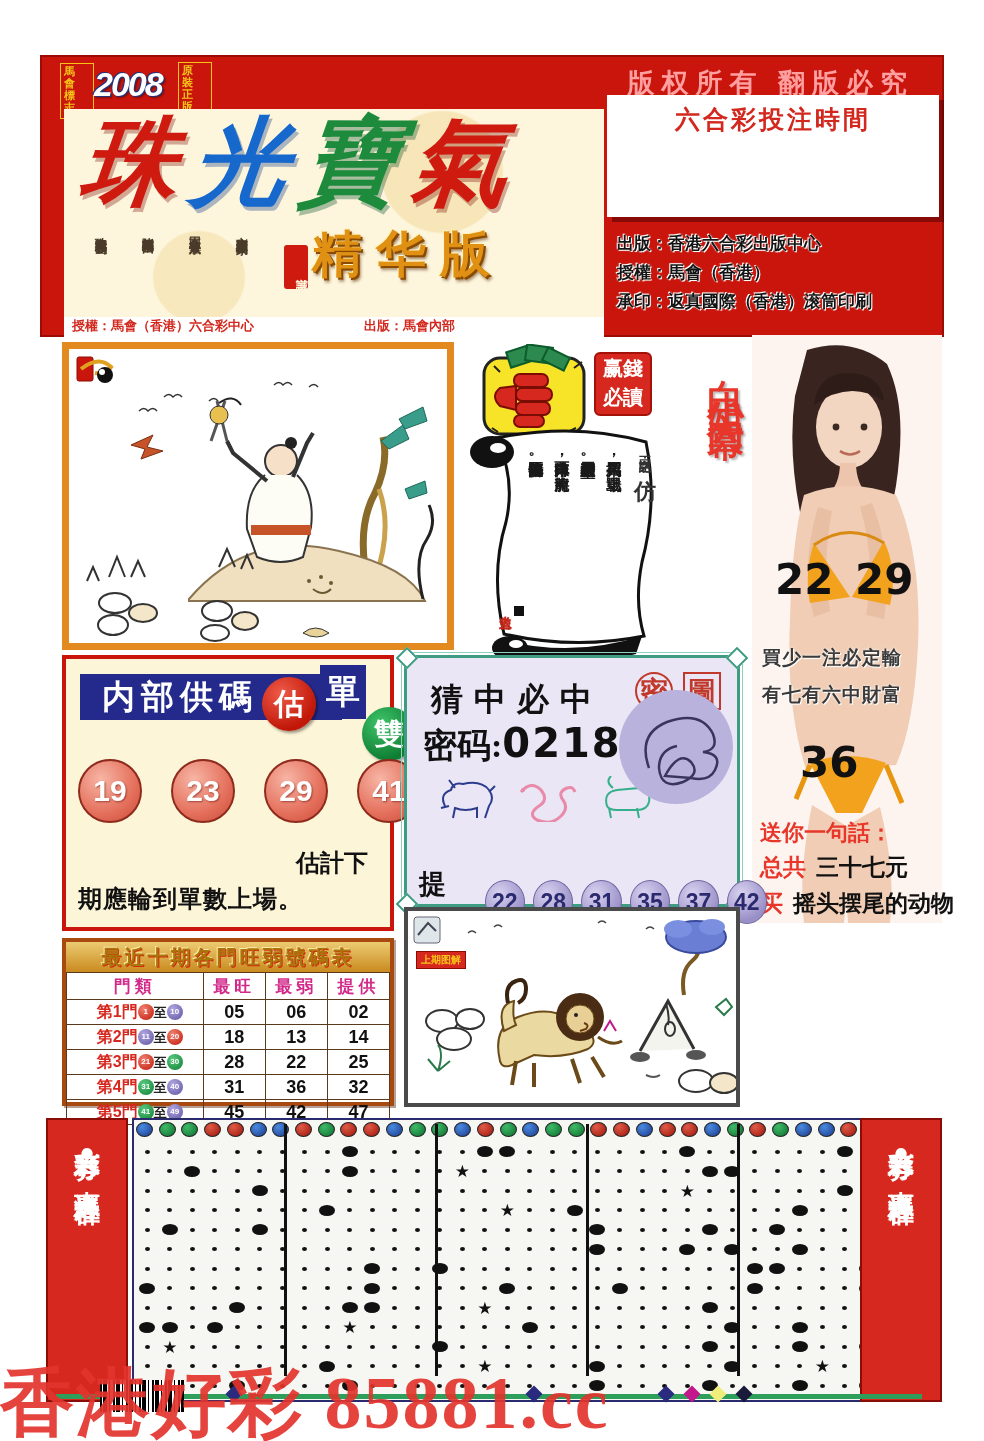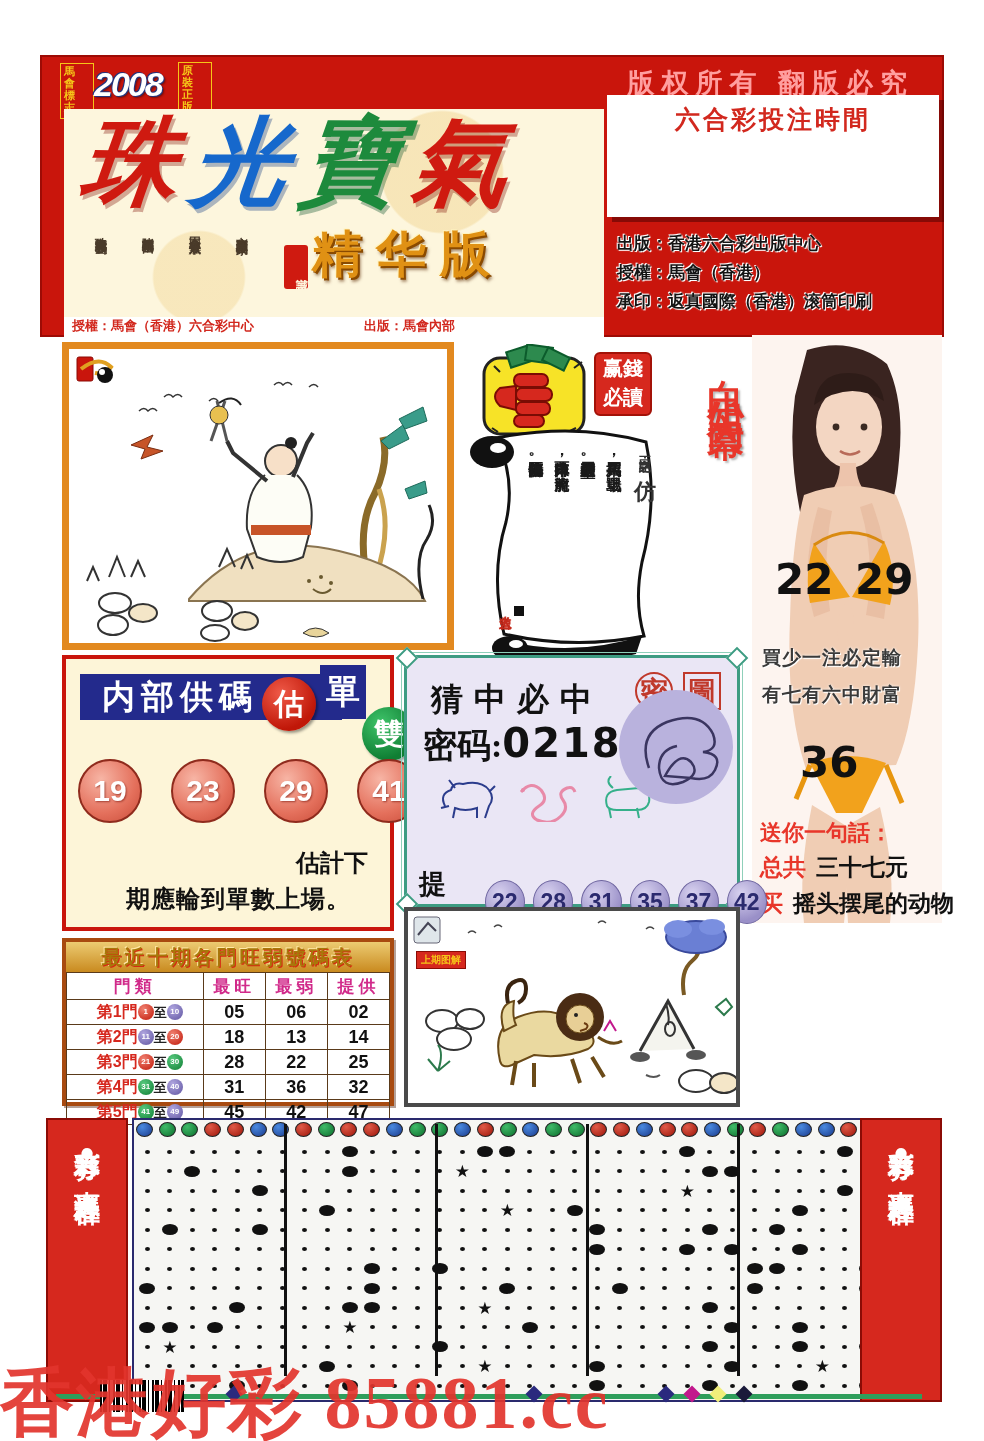--- a/index.html
+++ b/index.html
@@ -86,21 +86,21 @@
         font-family:"Liberation Serif",serif;background:#232a8c;padding:4px 6px;}
   #double-circle{position:absolute;left:296px;top:48px;width:54px;height:54px;border-radius:50%;
         background:radial-gradient(circle at 35% 30%,#3fc46a,#0f7e33 70%);color:#fff;font-size:30px;font-weight:900;
         text-align:center;line-height:54px;font-family:"Liberation Serif",serif;box-shadow:2px 2px 3px rgba(0,0,0,.4);}
   #supply-balls{position:absolute;left:12px;top:100px;display:flex;gap:29px;}
   .sball{width:60px;height:60px;border-radius:50%;border:2px solid #8f2b1d;
         background:radial-gradient(circle at 35% 30%,#f7b5a5,#e4705c 60%,#c94b38);
         color:#fff;font-size:30px;font-weight:bold;text-align:center;line-height:60px;
         text-shadow:1px 1px 2px rgba(120,20,10,.6);}
   #supply-note1{position:absolute;right:22px;top:188px;font-size:24px;font-weight:900;color:#111;}
-  #supply-note2{position:absolute;left:12px;top:224px;font-size:24px;font-weight:900;color:#111;letter-spacing:1px;margin-left:48px;}
+  #supply-note2{position:absolute;left:12px;top:224px;font-size:24px;font-weight:900;color:#111;letter-spacing:1px;}
 
   
   #secret{left:404px;top:655px;width:336px;height:252px;background:#eae6f5;border:3px solid #3d9c82;
         outline:1px solid #8fd0ba;outline-offset:2px;box-sizing:border-box;}
   .corner{position:absolute;width:12px;height:12px;background:#fff;border:2px solid #3d9c82;transform:rotate(45deg);}
   #secret-title{position:absolute;left:24px;top:20px;font-family:"Liberation Serif",serif;font-size:32px;
         font-weight:900;color:#111;letter-spacing:11px;}
   #secret-seals{position:absolute;right:16px;top:14px;display:flex;gap:10px;}
   .seal-ch{width:38px;height:38px;color:#c0392b;border:2px solid #c0392b;font-family:"Liberation Serif",serif;
         font-size:28px;font-weight:900;text-align:center;line-height:36px;box-sizing:border-box;}

